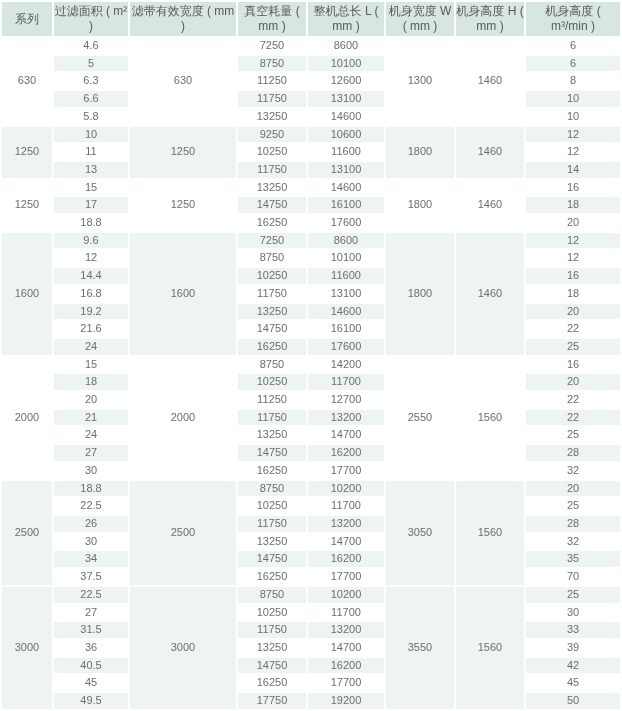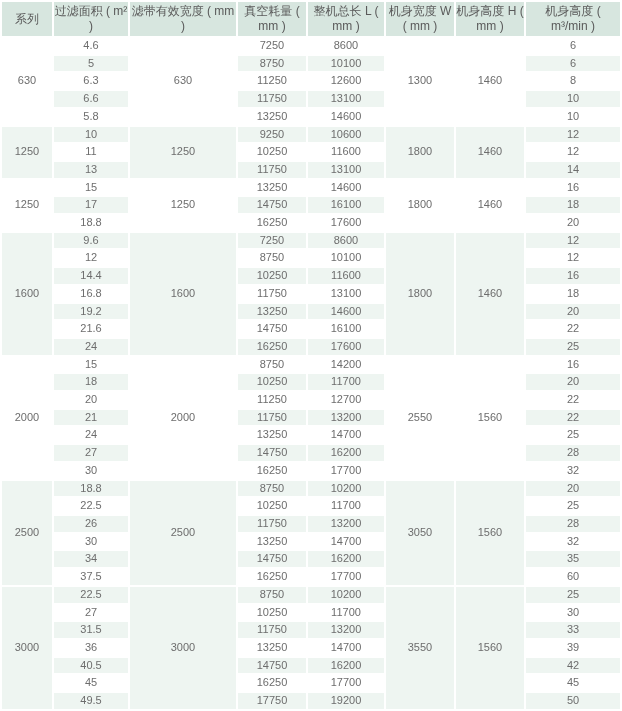--- a/index.html
+++ b/index.html
@@ -241,21 +241,21 @@
       <tr>
         <td class="m">34</td>
         <td class="m">14750</td>
         <td class="m">16200</td>
         <td class="m">35</td>
       </tr>
       <tr>
         <td class="w">37.5</td>
         <td class="w">16250</td>
         <td class="w">17700</td>
-        <td class="w">60</td>
+        <td class="w">70</td>
       </tr>
       <tr>
         <td rowspan="7" class="m">3000</td>
         <td class="m">22.5</td>
         <td rowspan="7" class="m">3000</td>
         <td class="m">8750</td>
         <td class="m">10200</td>
         <td rowspan="7" class="m">3550</td>
         <td rowspan="7" class="m">1560</td>
         <td class="m">25</td>

